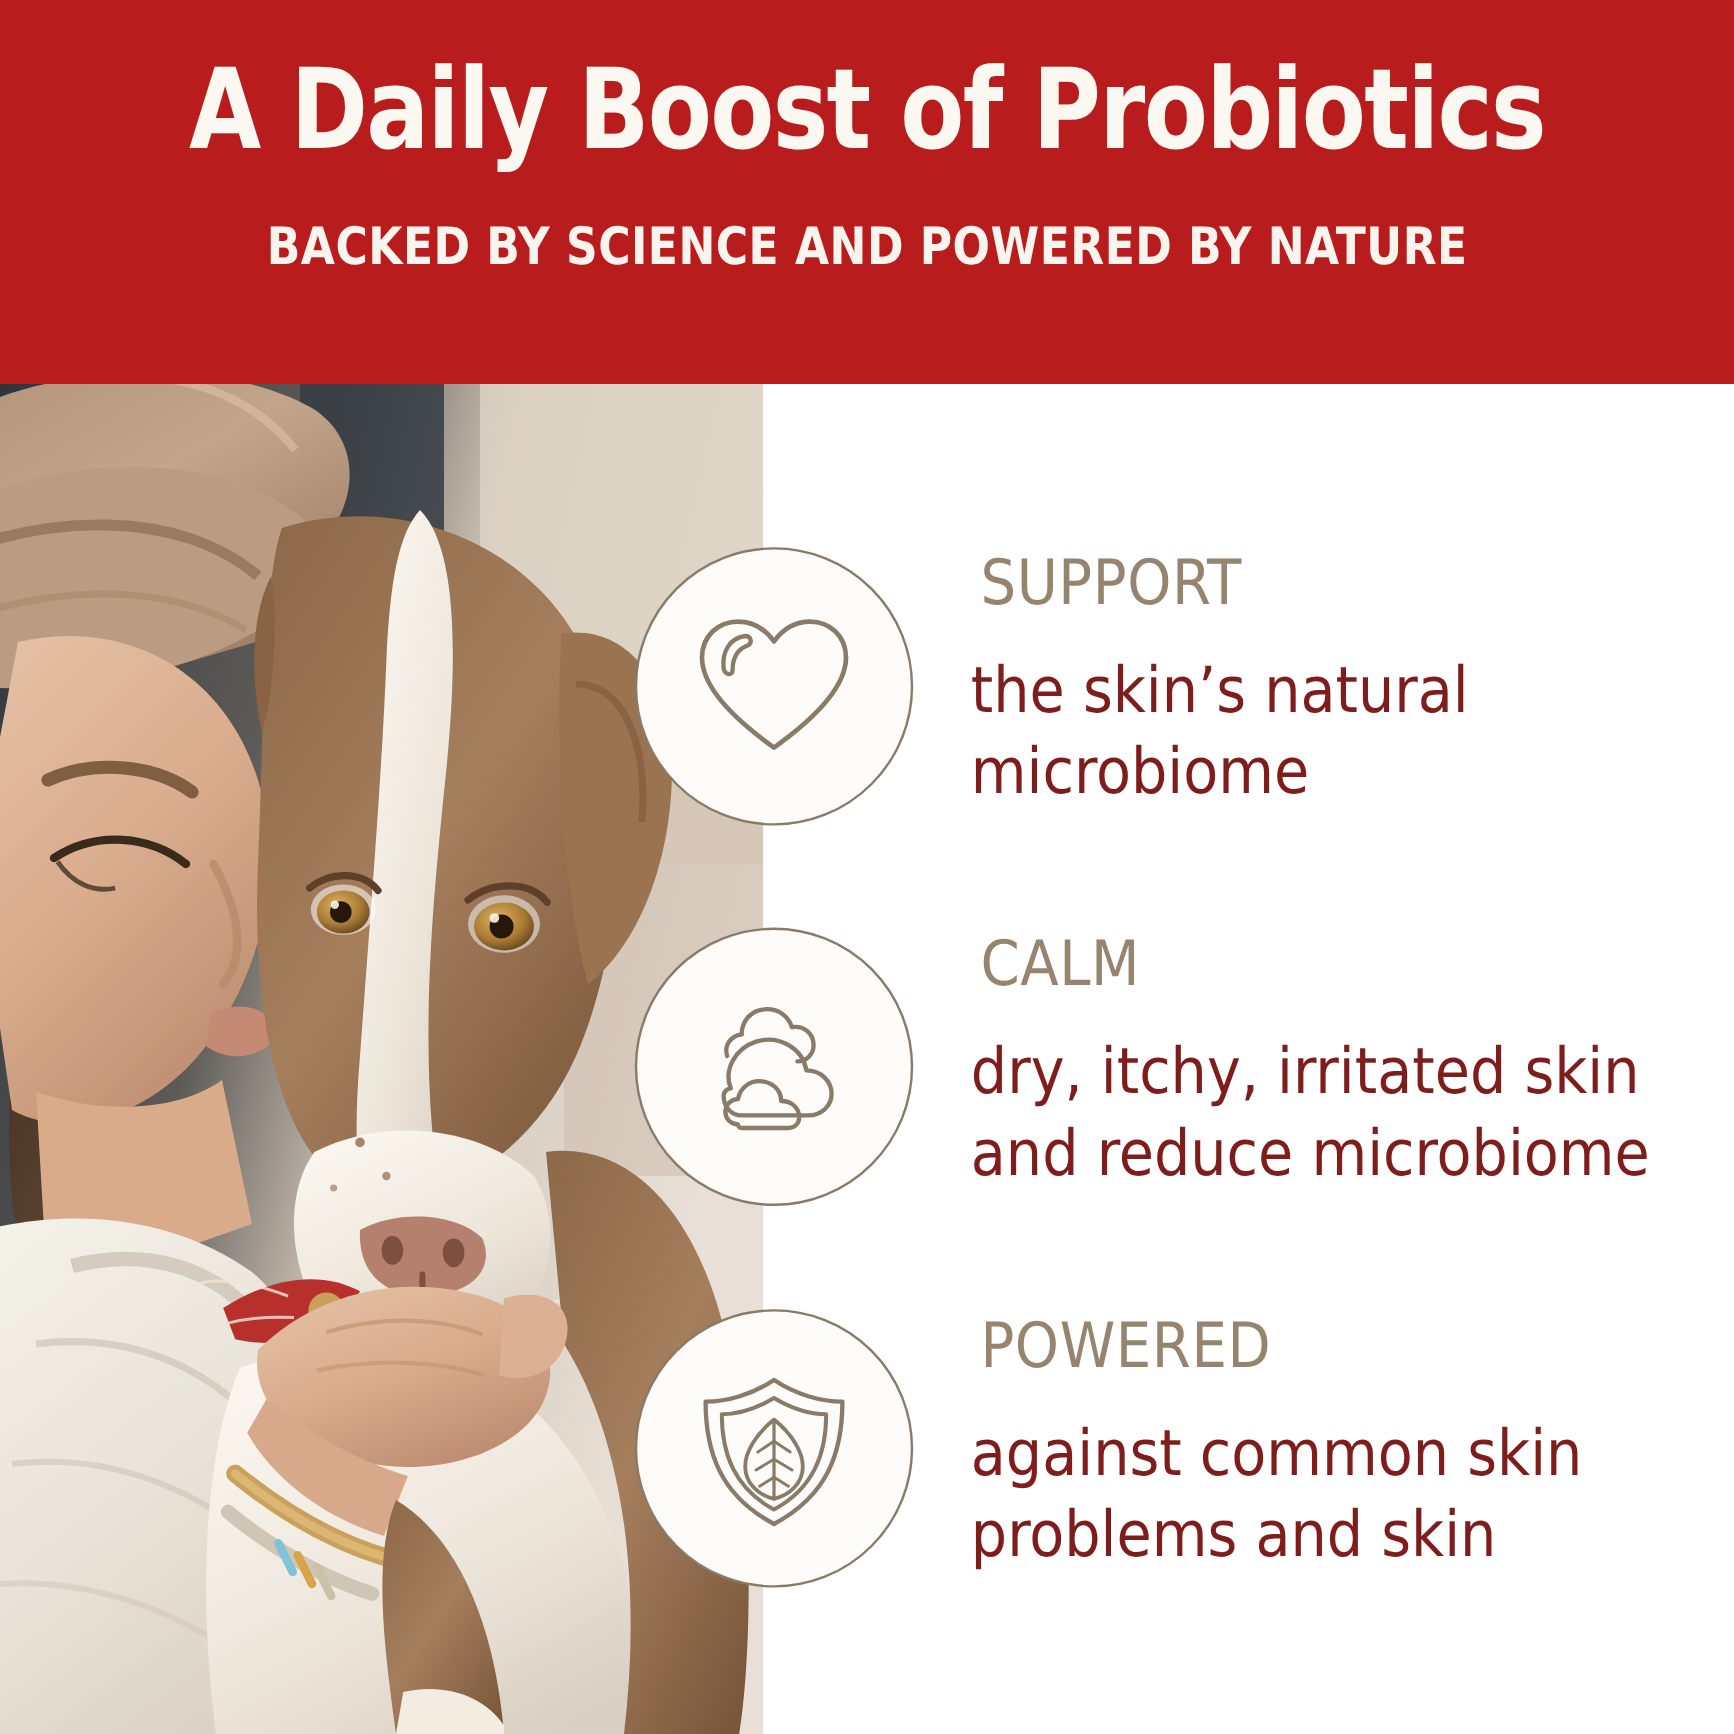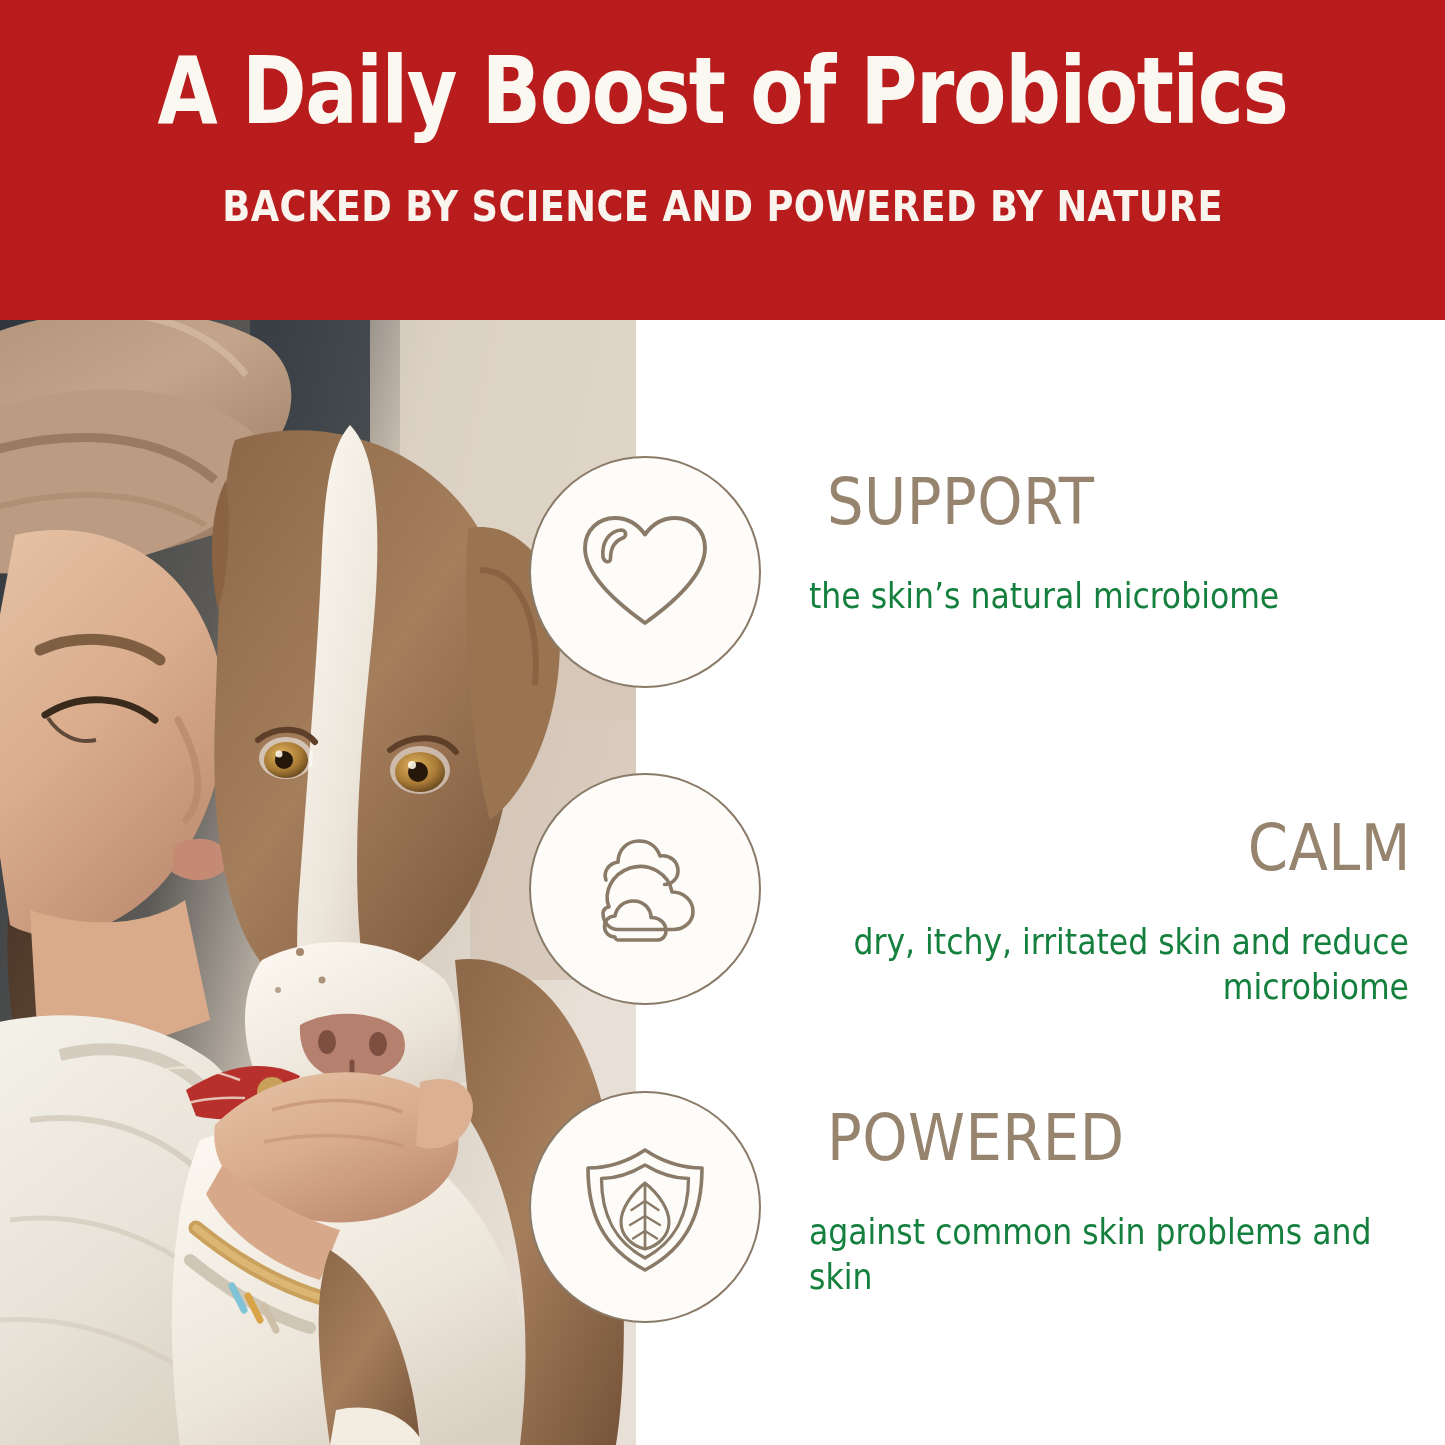--- a/index.html
+++ b/index.html
@@ -106,39 +106,39 @@
   .badge-wrap.b3 { left: 529px; top: 1091px; }
 
   .icon-svg { width: 150px; height: 150px; display: block; }
 
   .feature-text {
     position: absolute;
     left: 809px;
     width: 620px;
   }
   .feature-text.t1 { top: 452px; }
-  .feature-text.t2 { top: 798px; text-align: right; }
+  .feature-text.t2 { top: 770px; }
   .feature-text.t3 { top: 1088px; }
 
   .feature-title {
-    margin: 18px;
+    margin: 8px;
     color: #96846f;
     font-family: "Liberation Sans Narrow", "DejaVu Sans Condensed", "Liberation Sans", sans-serif;
-    font-size: 64px;
+    font-size: 52px;
     font-weight: normal;
     letter-spacing: 0.5px;
     line-height: 1.0;
     white-space: nowrap;
   }
   .feature-desc {
     margin: 0;
     padding-top: 22px;
-    color: #15803d;
+    color: #7f1d1d;
     font-family: "Liberation Sans Narrow", "DejaVu Sans Condensed", "Liberation Sans", sans-serif;
-    font-size: 35px;
+    font-size: 53px;
     font-weight: normal;
     line-height: 1.28;
     max-width: 600px;
   }
 </style>
 </head>
 <body>
 
 <div class="canvas">
 

